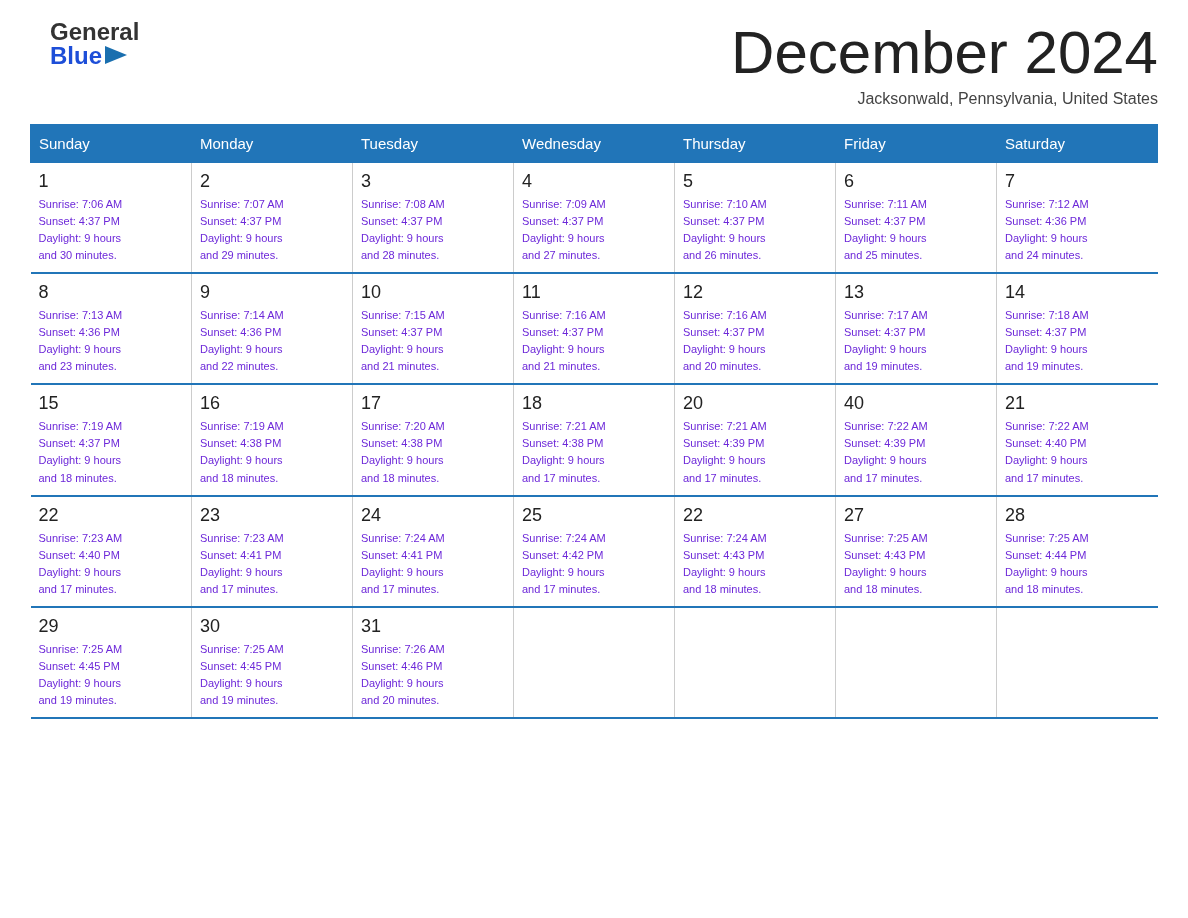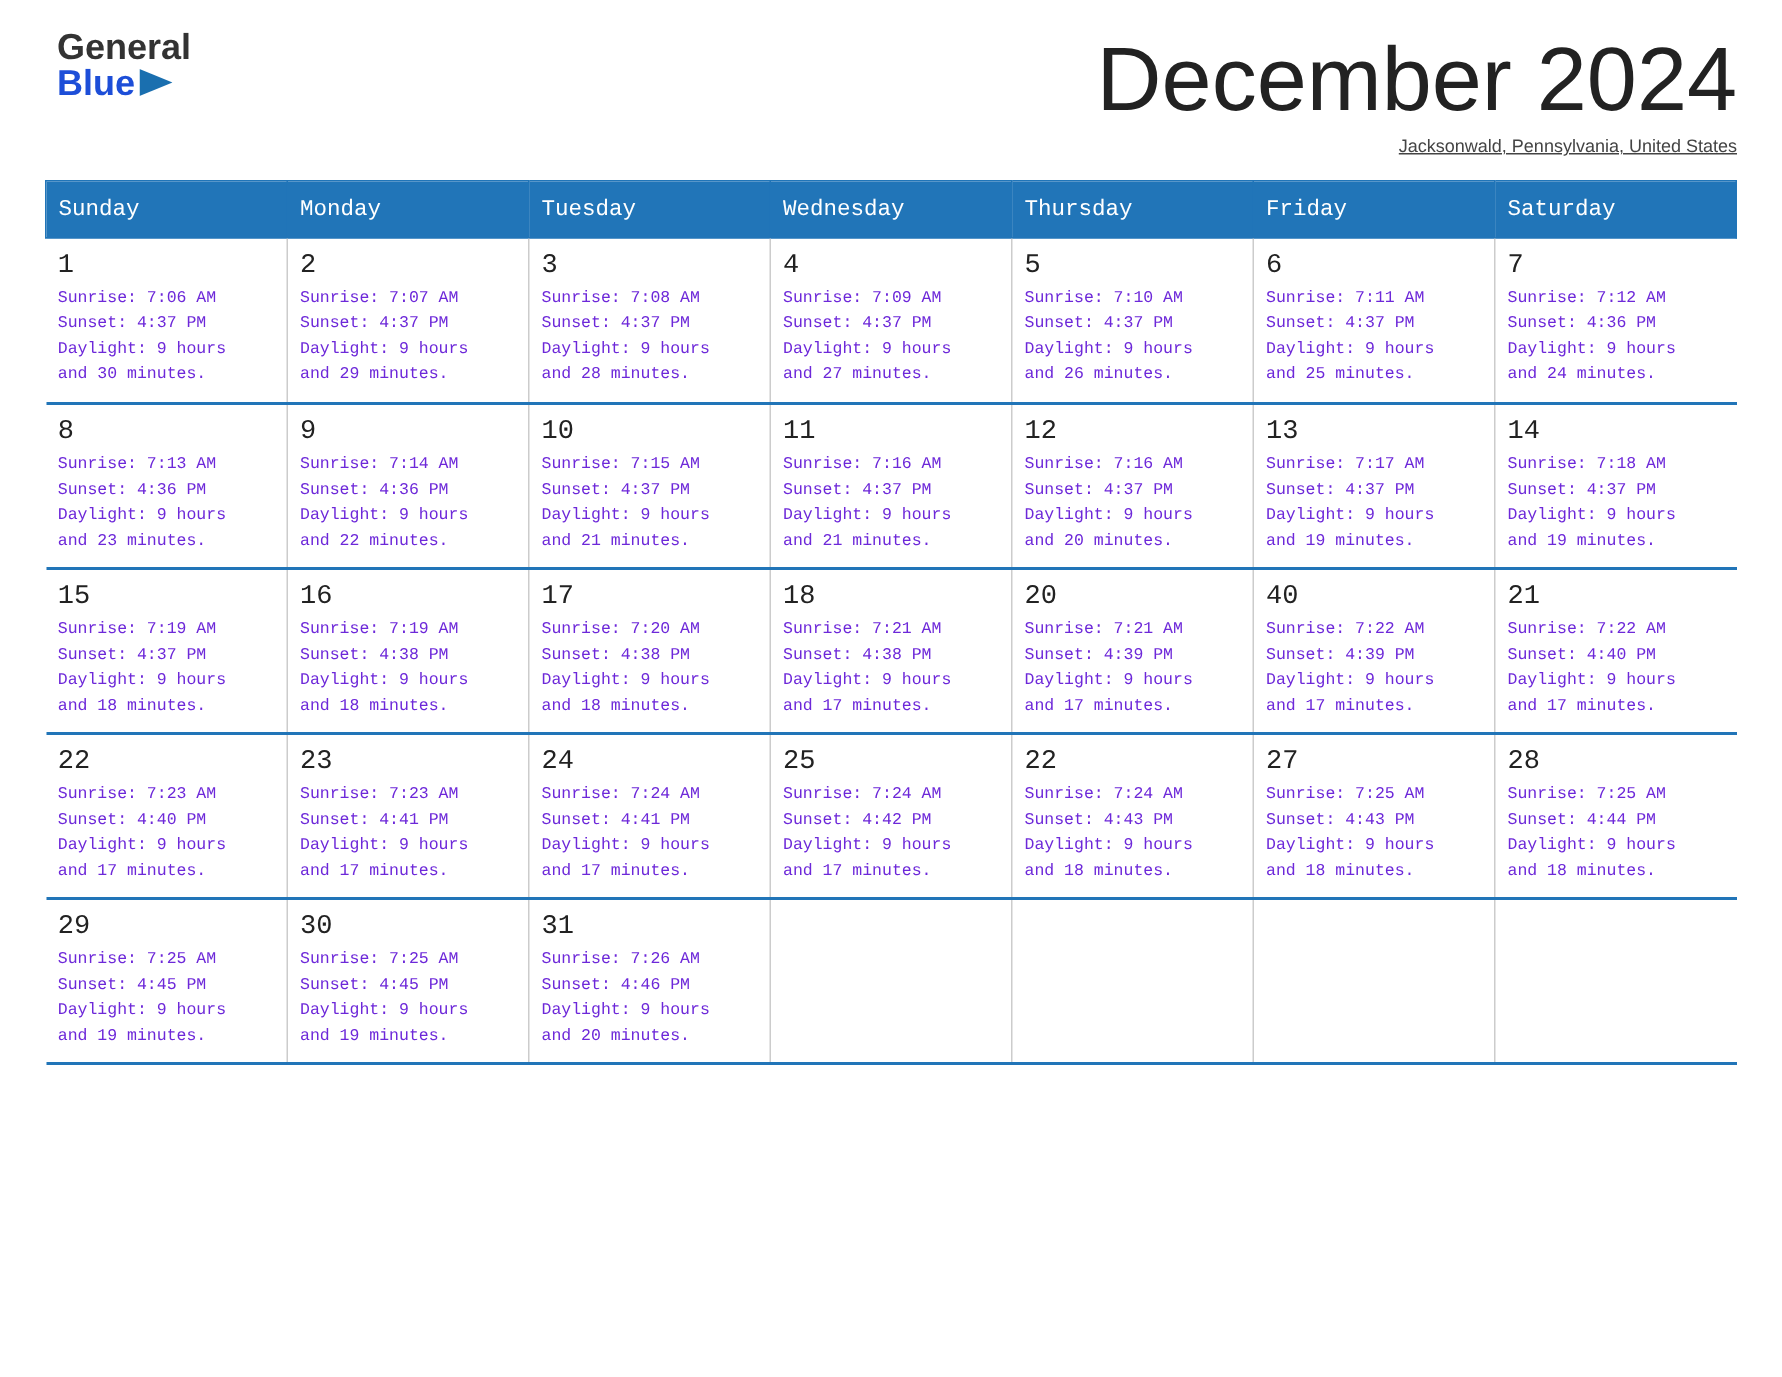--- a/index.html
+++ b/index.html
@@ -24,30 +24,28 @@
     .title-section {
       text-align: right;
     }
     .month-title {
       font-size: 60px;
       font-weight: normal;
       color: #222;
       line-height: 1.1;
     }
     .location {
-      font-size: 12px;
+      font-size: 16px;
       color: #444;
       margin-top: 4px;
-      text-decoration: underline;
     }
     table {
       width: 100%;
       border-collapse: collapse;
       table-layout: fixed;
-      font-family: Liberation Mono, monospace;
     }
     thead tr th {
       background-color: #2175b8;
       color: #fff;
       padding: 10px 8px;
       font-size: 15px;
       font-weight: normal;
       text-align: left;
       border: 1px solid #2175b8;
     }
@@ -80,21 +78,21 @@
       background: #fff;
     }
     .logo-wrapper {
       display: flex;
       flex-direction: row;
       align-items: center;
     }
     .logo-name {
       display: flex;
       flex-direction: column;
-      margin-left: 8px;
+      margin-left: 20px;
       justify-content: space-between;
     }
     .logo-name-top {
       font-size: 24px;
       font-weight: bold;
       color: #333;
       line-height: 1;
     }
     .logo-name-bottom {
       font-size: 24px;

